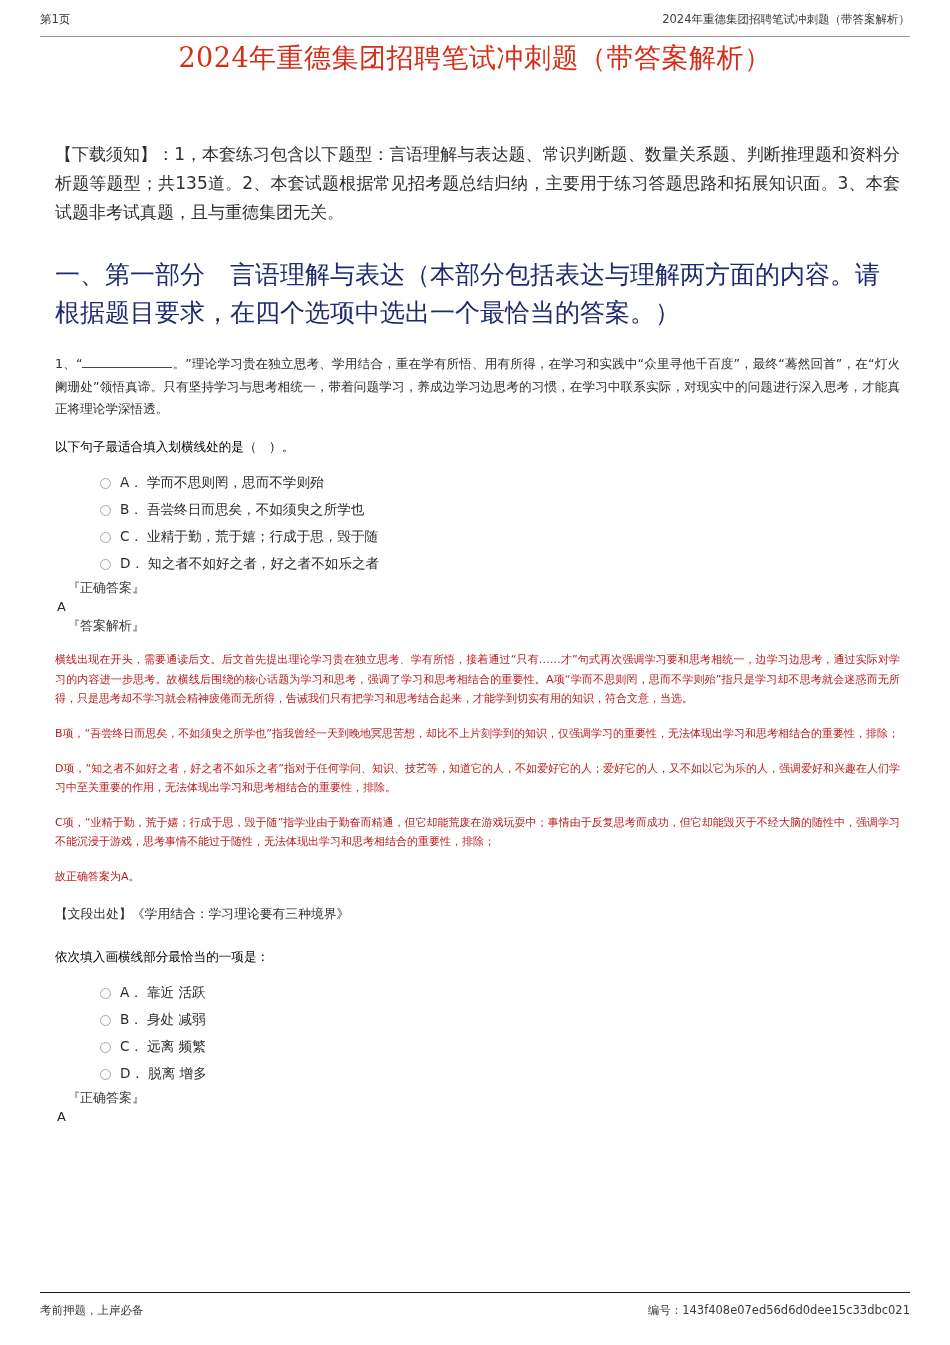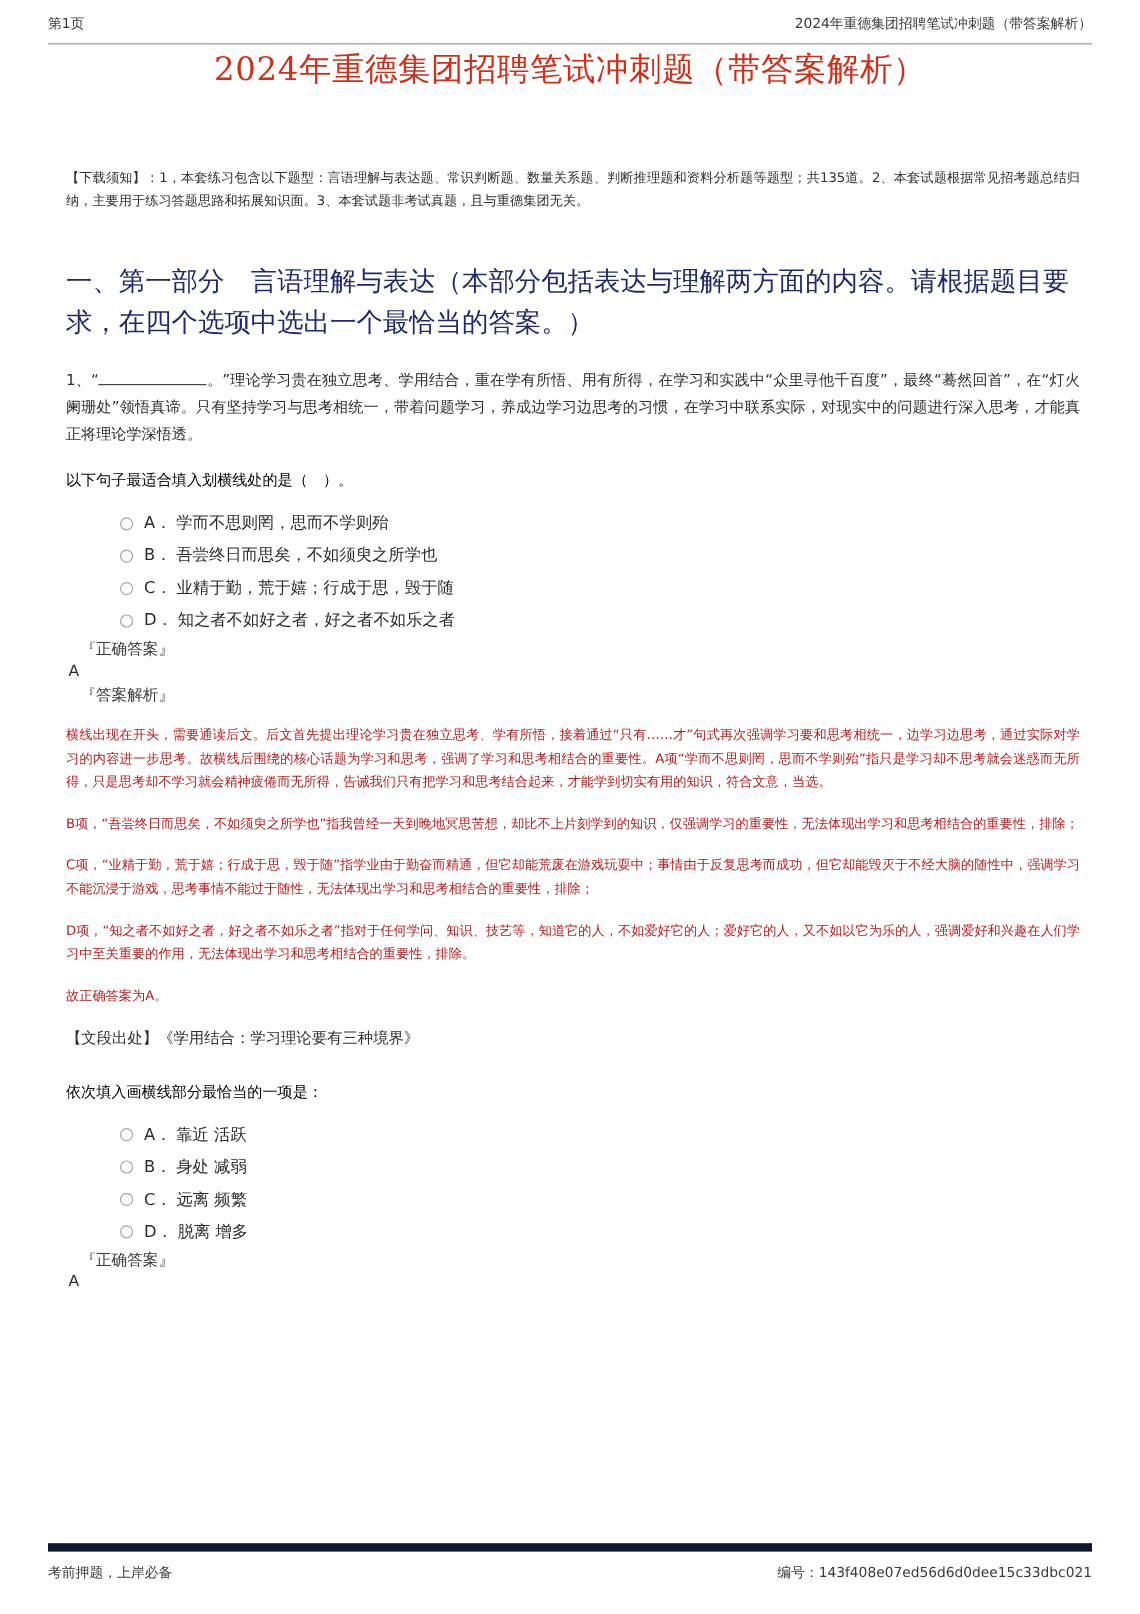--- a/index.html
+++ b/index.html
@@ -58,31 +58,31 @@
 
   
   .content {
     position: absolute;
     top: 140px;
     left: 55px;
     width: 845px;
   }
 
   .notice {
-    font-size: 11px;
+    font-size: 17px;
     line-height: 1.72;
     color: #2f2f2f;
     text-align: justify;
     margin-bottom: 0;
   }
 
   .section-heading {
-    margin-top: 40px;
+    margin-top: 28px;
     color: #1f2b6e;
-    font-size: 22px;
+    font-size: 25px;
     line-height: 1.55;
     font-family: Liberation Serif, serif;
     letter-spacing: 0px;
   }
 
   .qblock { margin-top: 20px; }
 
   .qstem {
     font-size: 12.6px;
     line-height: 1.78;
@@ -160,21 +160,21 @@
     margin-top: 16px;
   }
 
   
   .run-footer {
     position: absolute;
     bottom: 22px;
     left: 40px;
     right: 40px;
     height: 26px;
-    border-top: 7px solid #0f172a;
+    border-top: 1px solid #0f172a;
     display: flex;
     align-items: center;
     justify-content: space-between;
     font-size: 11.5px;
     color: #3a3a3a;
     padding-top: 4px;
   }
   .run-footer .rf-right { white-space: nowrap; margin-left: 28px; }
 </style>
 </head>
@@ -222,22 +222,22 @@
           <span class="opt-text">知之者不如好之者，好之者不如乐之者</span>
         </div>
       </div>
 
       <div class="ans-label">『正确答案』</div>
       <div class="ans-value">A</div>
       <div class="ans-label">『答案解析』</div>
 
       <div class="exp-para">横线出现在开头，需要通读后文。后文首先提出理论学习贵在独立思考、学有所悟，接着通过“只有……才”句式再次强调学习要和思考相统一，边学习边思考，通过实际对学习的内容进一步思考。故横线后围绕的核心话题为学习和思考，强调了学习和思考相结合的重要性。A项“学而不思则罔，思而不学则殆”指只是学习却不思考就会迷惑而无所得，只是思考却不学习就会精神疲倦而无所得，告诫我们只有把学习和思考结合起来，才能学到切实有用的知识，符合文意，当选。</div>
       <div class="exp-para">B项，“吾尝终日而思矣，不如须臾之所学也”指我曾经一天到晚地冥思苦想，却比不上片刻学到的知识，仅强调学习的重要性，无法体现出学习和思考相结合的重要性，排除；</div>
+      <div class="exp-para">D项，“知之者不如好之者，好之者不如乐之者”指对于任何学问、知识、技艺等，知道它的人，不如爱好它的人；爱好它的人，又不如以它为乐的人，强调爱好和兴趣在人们学习中至关重要的作用，无法体现出学习和思考相结合的重要性，排除。</div>
       <div class="exp-para">C项，“业精于勤，荒于嬉；行成于思，毁于随”指学业由于勤奋而精通，但它却能荒废在游戏玩耍中；事情由于反复思考而成功，但它却能毁灭于不经大脑的随性中，强调学习不能沉浸于游戏，思考事情不能过于随性，无法体现出学习和思考相结合的重要性，排除；</div>
-      <div class="exp-para">D项，“知之者不如好之者，好之者不如乐之者”指对于任何学问、知识、技艺等，知道它的人，不如爱好它的人；爱好它的人，又不如以它为乐的人，强调爱好和兴趣在人们学习中至关重要的作用，无法体现出学习和思考相结合的重要性，排除。</div>
       <div class="exp-para">故正确答案为A。</div>
 
       <div class="source-line">【文段出处】《学用结合：学习理论要有三种境界》</div>
     </div>
 
     <div class="qblock" style="margin-top:22px;">
 
       <div class="qprompt">依次填入画横线部分最恰当的一项是：</div>
 
       <div class="options">

